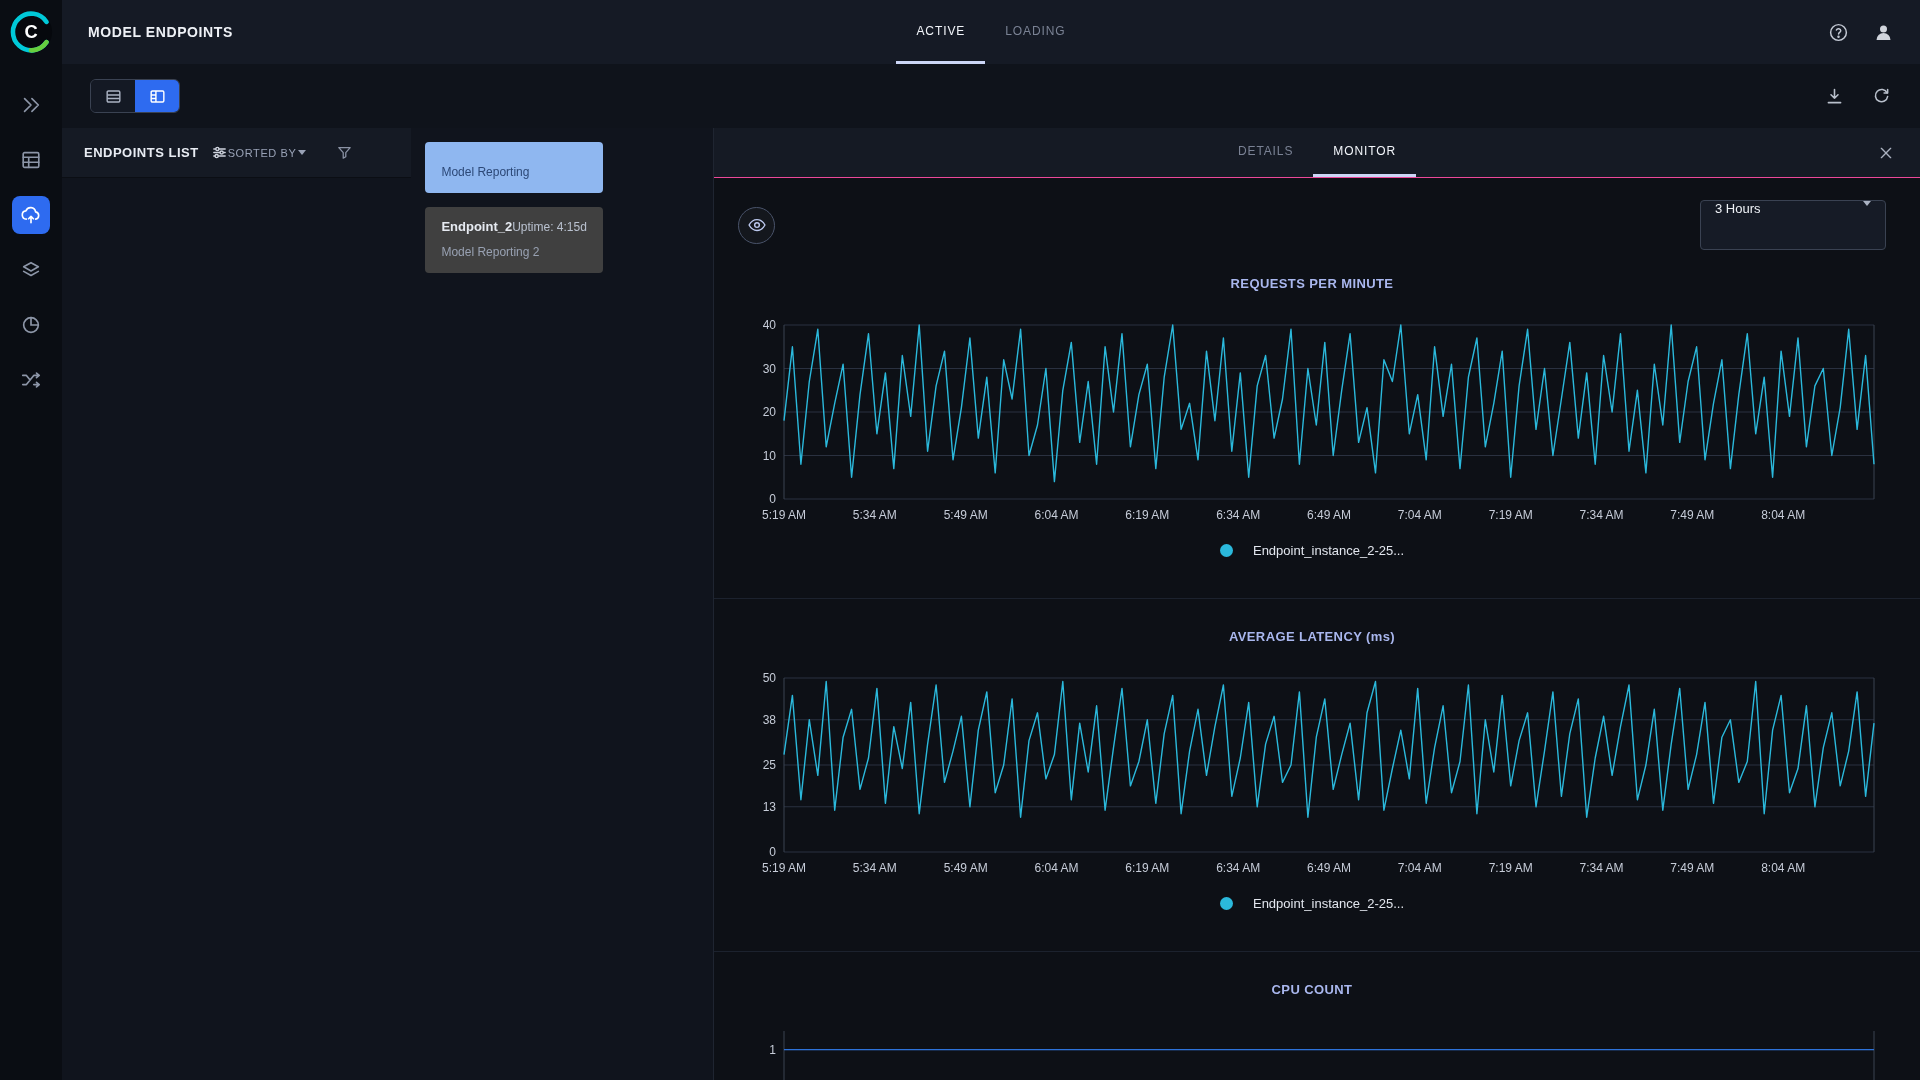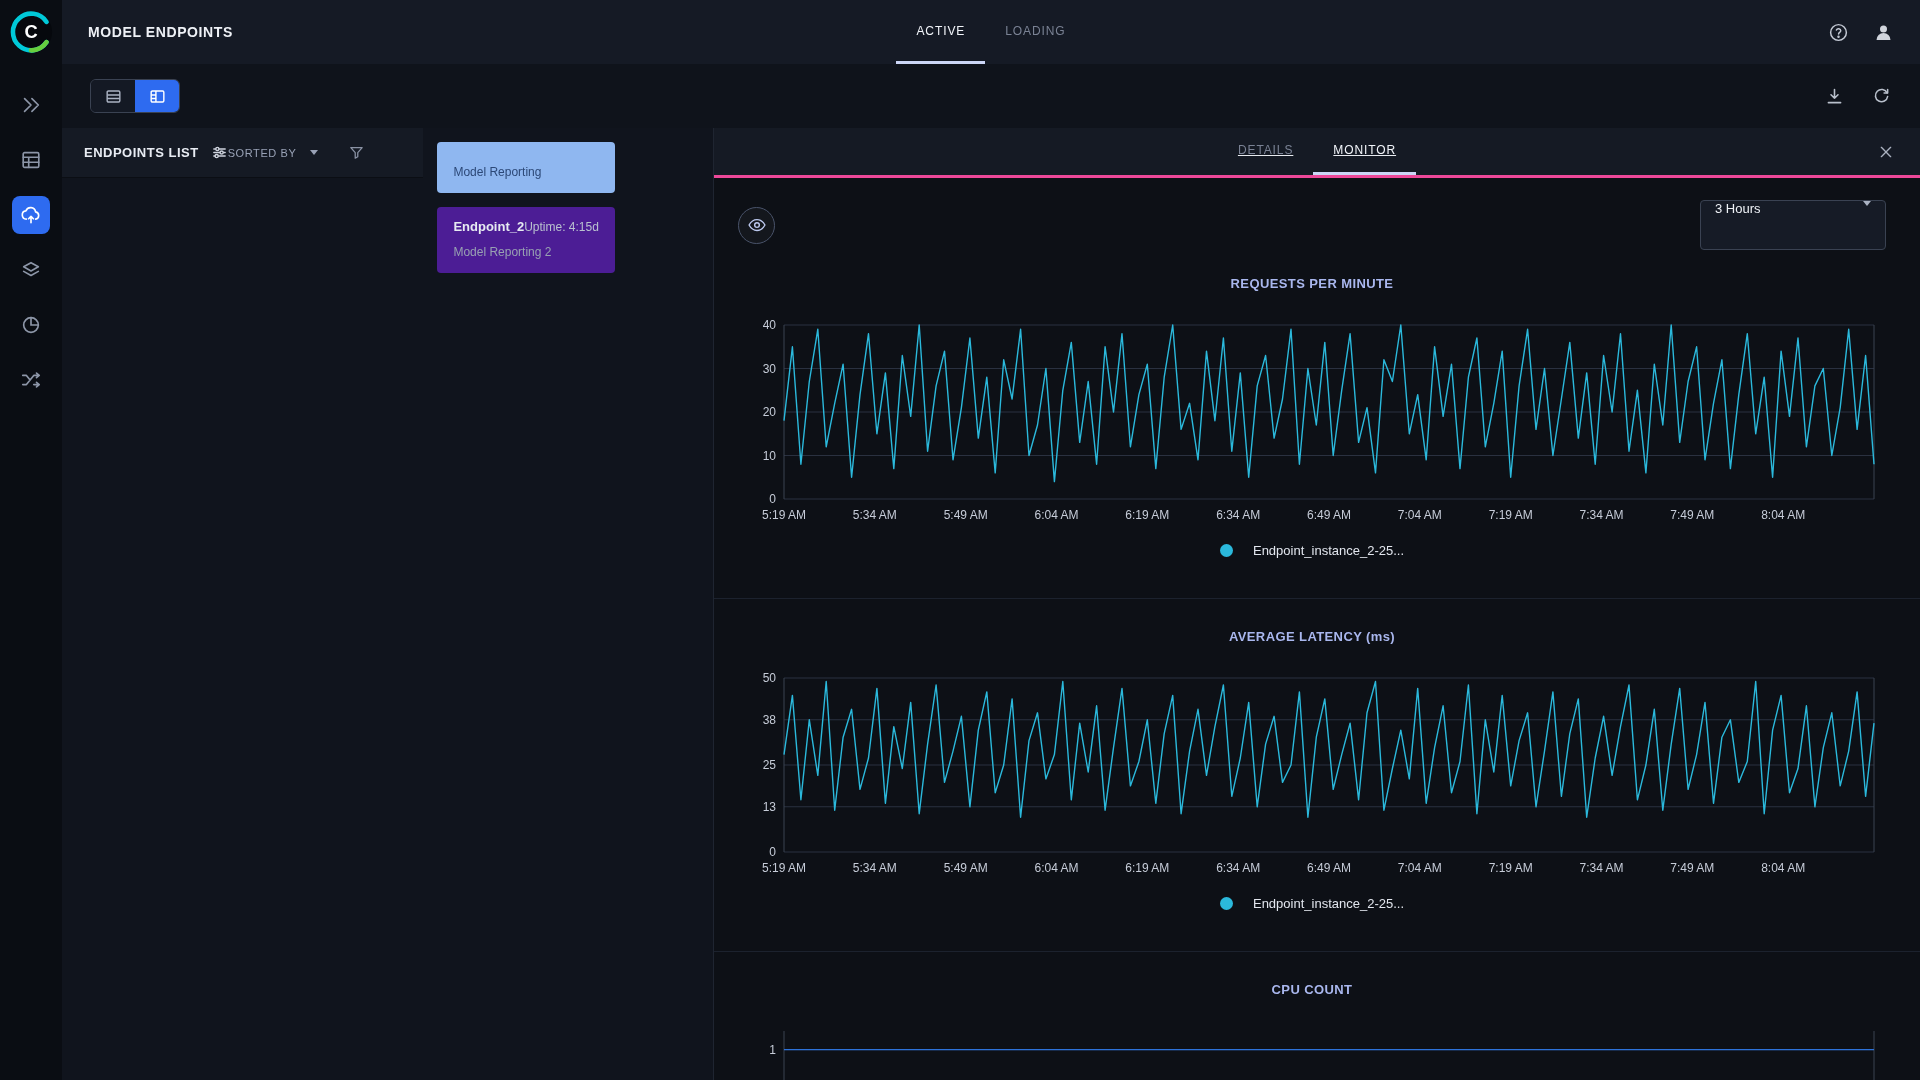--- a/index.html
+++ b/index.html
@@ -38,38 +38,38 @@
   .toolbar-right { margin-left:auto; display:flex; align-items:center; gap:26px; color:#b9c0cc; }
 
   
   .content { flex:1; display:flex; min-height:0; }
 
   .list-panel { width:652px; flex-shrink:0; background:#10141d; border-right:1px solid #1f2531; display:flex; flex-direction:row; }
   .panel-head { height:50px; flex-shrink:0; background:#151a24; border-bottom:1px solid #0b0e14; display:flex; align-items:center; padding:0 22px; }
   .lp-title { font-size:13px; font-weight:bold; letter-spacing:.5px; color:#e8ecf3; margin-right:12px; }
   .tune-btn { color:#cfd4de; cursor:pointer; display:flex; }
   .tune-btn svg { width:17px; height:17px; }
-  .sorted-by { margin-left:auto; display:flex; align-items:center; gap:14px; color:#99a2b6; font-size:11px; letter-spacing:.6px; cursor:pointer; }
+  .sorted-by { margin-left:auto; display:flex; align-items:center; gap:2px; color:#99a2b6; font-size:11px; letter-spacing:.6px; cursor:pointer; }
   .funnel-btn { margin:0 36px 0 30px; color:#8b93a5; cursor:pointer; display:flex; }
   .funnel-btn svg { width:17px; height:17px; }
   .caret { width:0; height:0; border-left:4px solid transparent; border-right:4px solid transparent; border-top:5px solid currentColor; }
 
   .cards { padding:14px; }
-  .card { background:#4c1d95; border-radius:4px; padding:12px 16px 14px; margin-bottom:14px; cursor:pointer; }
+  .card { background:#404040; border-radius:4px; padding:12px 16px 14px; margin-bottom:14px; cursor:pointer; }
   .card.selected { background:var(--selected-card-bg); }
   .card-row { display:flex; justify-content:space-between; align-items:baseline; }
   .card-title { font-size:13px; font-weight:bold; color:#e6eaf1; }
   .card-uptime { font-size:12px; color:#b9c1cf; }
   .card-sub { font-size:12px; color:#98a1b2; margin-top:11px; }
   .card.selected .card-title { color:var(--selected-card-text); }
   .card.selected .card-uptime { color:#1c2c4e; }
   .card.selected .card-sub { color:#2c4877; }
 
   .monitor-panel { flex:1; min-width:0; display:flex; flex-direction:column; background:#0d1016; }
-  .monitor-head { height:50px; flex-shrink:0; background:#151a24; border-bottom:3px solid #ec4899; display:flex; align-items:center; justify-content:center; position:relative;text-decoration:underline; }
+  .monitor-head { height:50px; flex-shrink:0; background:#151a24; border-bottom:1px solid #ec4899; display:flex; align-items:center; justify-content:center; position:relative; }
   .m-tab { height:100%; display:flex; align-items:center; padding:0 20px; font-size:12px; letter-spacing:.9px; color:#7a8294; border-bottom:3px solid transparent; cursor:pointer; }
   .m-tab.active { color:#f2f5fa; border-bottom-color:var(--tab-underline); }
   .close-btn { position:absolute; right:26px; top:0; bottom:0; display:flex; align-items:center; color:#aab1bf; cursor:pointer; }
   .close-btn svg { width:16px; height:16px; }
 
   .monitor-body { flex:1; overflow:hidden; }
   .monitor-top { display:flex; align-items:center; justify-content:space-between; padding:22px 34px 8px 24px; }
   .eye-btn { width:37px; height:37px; border-radius:50%; border:1px solid #49536a; background:rgba(255,255,255,0.03); display:flex; align-items:center; justify-content:center; color:#bcc8ee; cursor:pointer; }
   .eye-btn svg { width:20px; height:20px; }
   .time-select { width:186px; height:50px; background:#161b26; border:1px solid #3a4252; border-radius:4px; display:flex; align-items:flex-start; padding:0 14px; font-size:13px; color:#eef1f6; cursor:pointer; }

